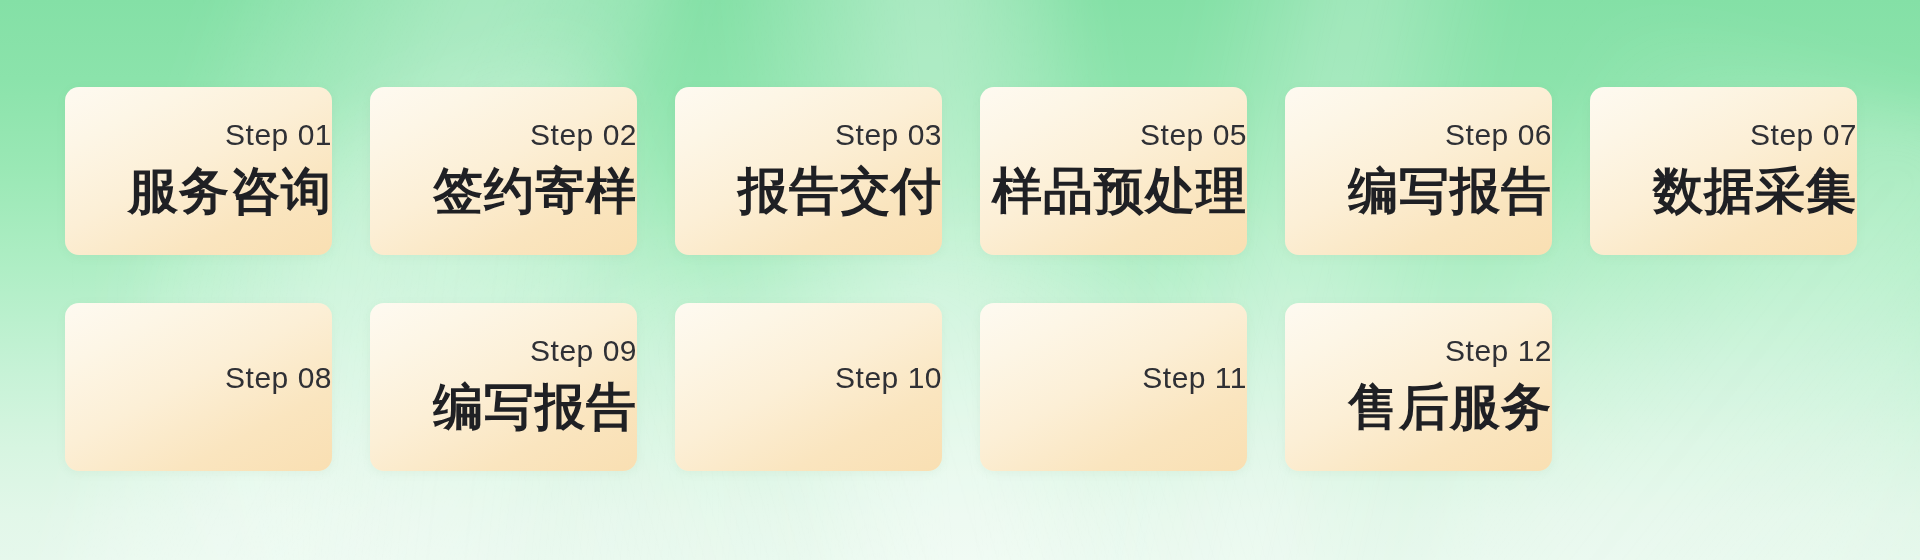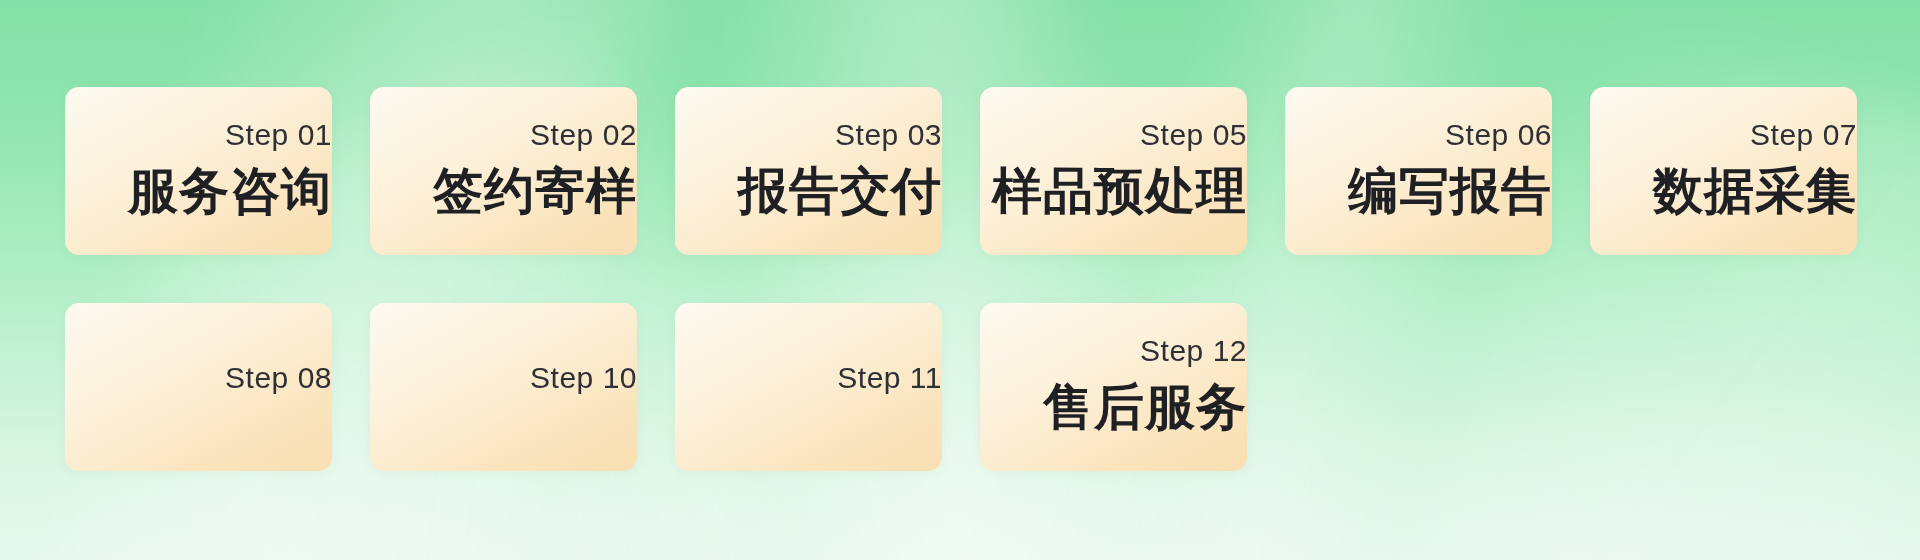--- a/index.html
+++ b/index.html
@@ -185,20 +185,24 @@
 
     <div class="step-card">
       <div class="step-number">Step 07</div>
       <div class="step-title">数据采集</div>
     </div>
 
     <div class="step-card">
       <div class="step-number">Step 08</div>
     </div>
 
+    <div class="step-card">
+      <div class="step-number">Step 09</div>
+      <div class="step-title">编写报告</div>
+    </div>
 
     <div class="step-card">
       <div class="step-number">Step 10</div>
     </div>
 
     <div class="step-card">
       <div class="step-number">Step 11</div>
     </div>
 
     <div class="step-card">

